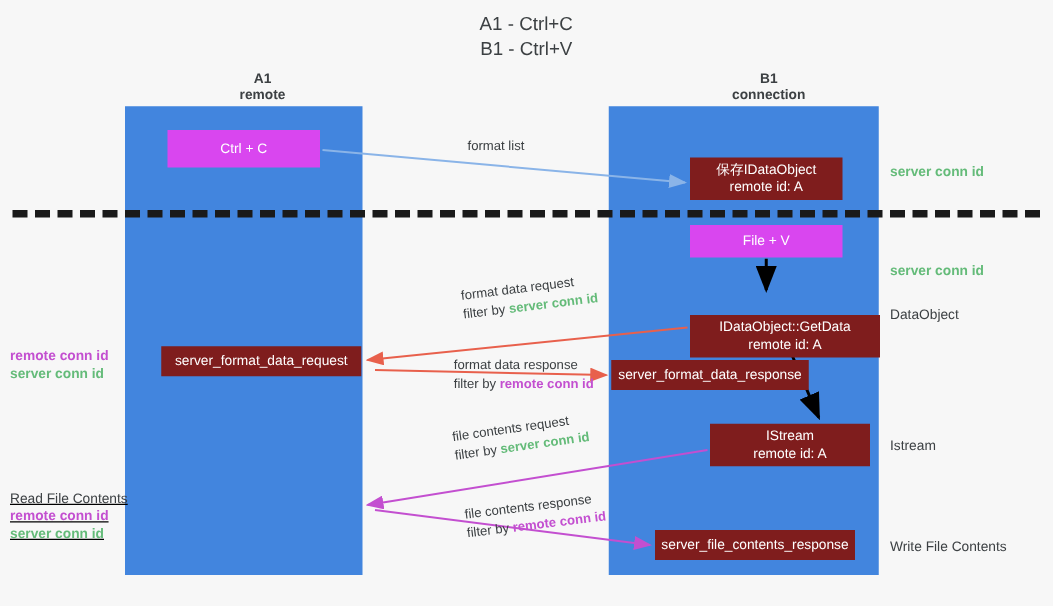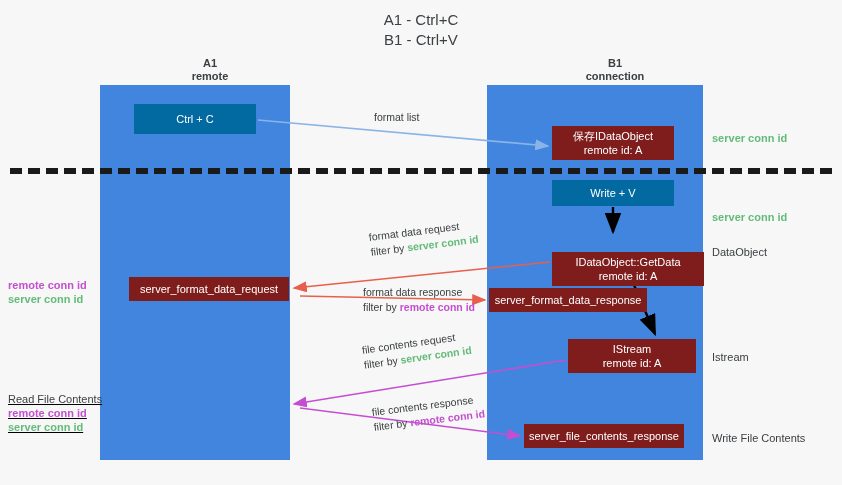--- a/index.html
+++ b/index.html
@@ -61,21 +61,21 @@
     flex-direction: column;
     align-items: center;
     justify-content: center;
     color: #ffffff;
     font-size: 11px;
     line-height: 14px;
     text-align: center;
     white-space: pre-line;
     padding: 2px 4px;
   }
-  .node.green  { background: #0369a1; }
+  .node.green  { background: #d946ef; }
   .node.orange { background: #7f1d1d; }
 
   #n-ctrlc   { left: 134px; top: 104px; width: 122px; height: 30px; }
   #n-idataobj{ left: 552px; top: 126px; width: 122px; height: 34px; }
   #n-ctrlv   { left: 552px; top: 180px; width: 122px; height: 26px; }
   #n-getdata { left: 552px; top: 252px; width: 152px; height: 34px; }
   #n-sfdreq  { left: 129px; top: 277px; width: 160px; height: 24px; }
   #n-sfdres  { left: 489px; top: 288px; width: 158px; height: 24px; }
   #n-istream { left: 568px; top: 339px; width: 128px; height: 34px; }
   #n-sfcreq  { left: 129px; top: 394px; width: 160px; height: 24px; }
@@ -195,21 +195,21 @@
     <line x1="300" y1="408" x2="520" y2="436" stroke="#c34fd0" stroke-width="1.6" marker-end="url(#ah-magenta)"></line>
   </svg>
 
   <div class="abs" id="divider"></div>
 
   <div class="abs node green" id="n-ctrlc">Ctrl + C</div>
 
   <div class="abs node orange" id="n-idataobj">保存IDataObject
 remote id: A</div>
 
-  <div class="abs node green" id="n-ctrlv">Write + V</div>
+  <div class="abs node green" id="n-ctrlv">File + V</div>
 
   <div class="abs node orange" id="n-getdata">IDataObject::GetData
 remote id: A</div>
 
   <div class="abs node orange" id="n-sfdreq">server_format_data_request</div>
 
   <div class="abs node orange" id="n-sfdres">server_format_data_response</div>
 
   <div class="abs node orange" id="n-istream">IStream
 remote id: A</div>

